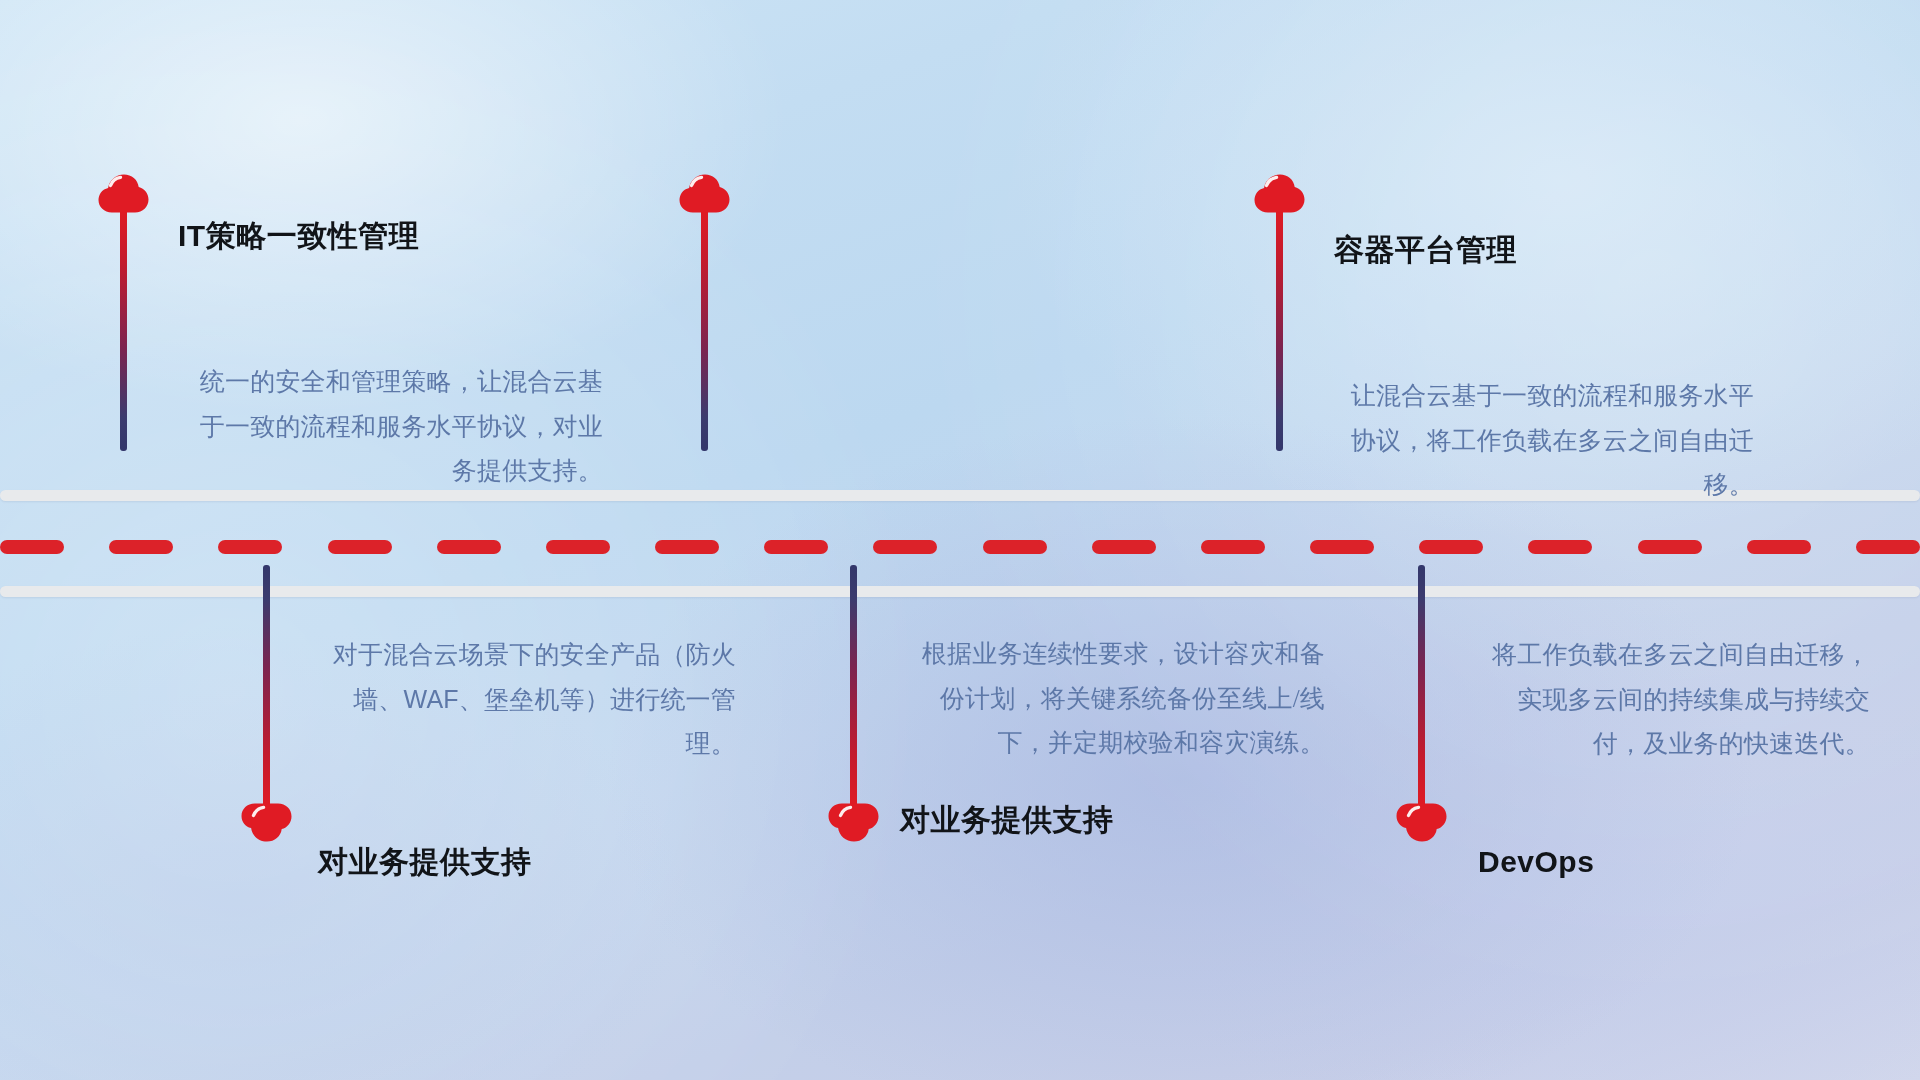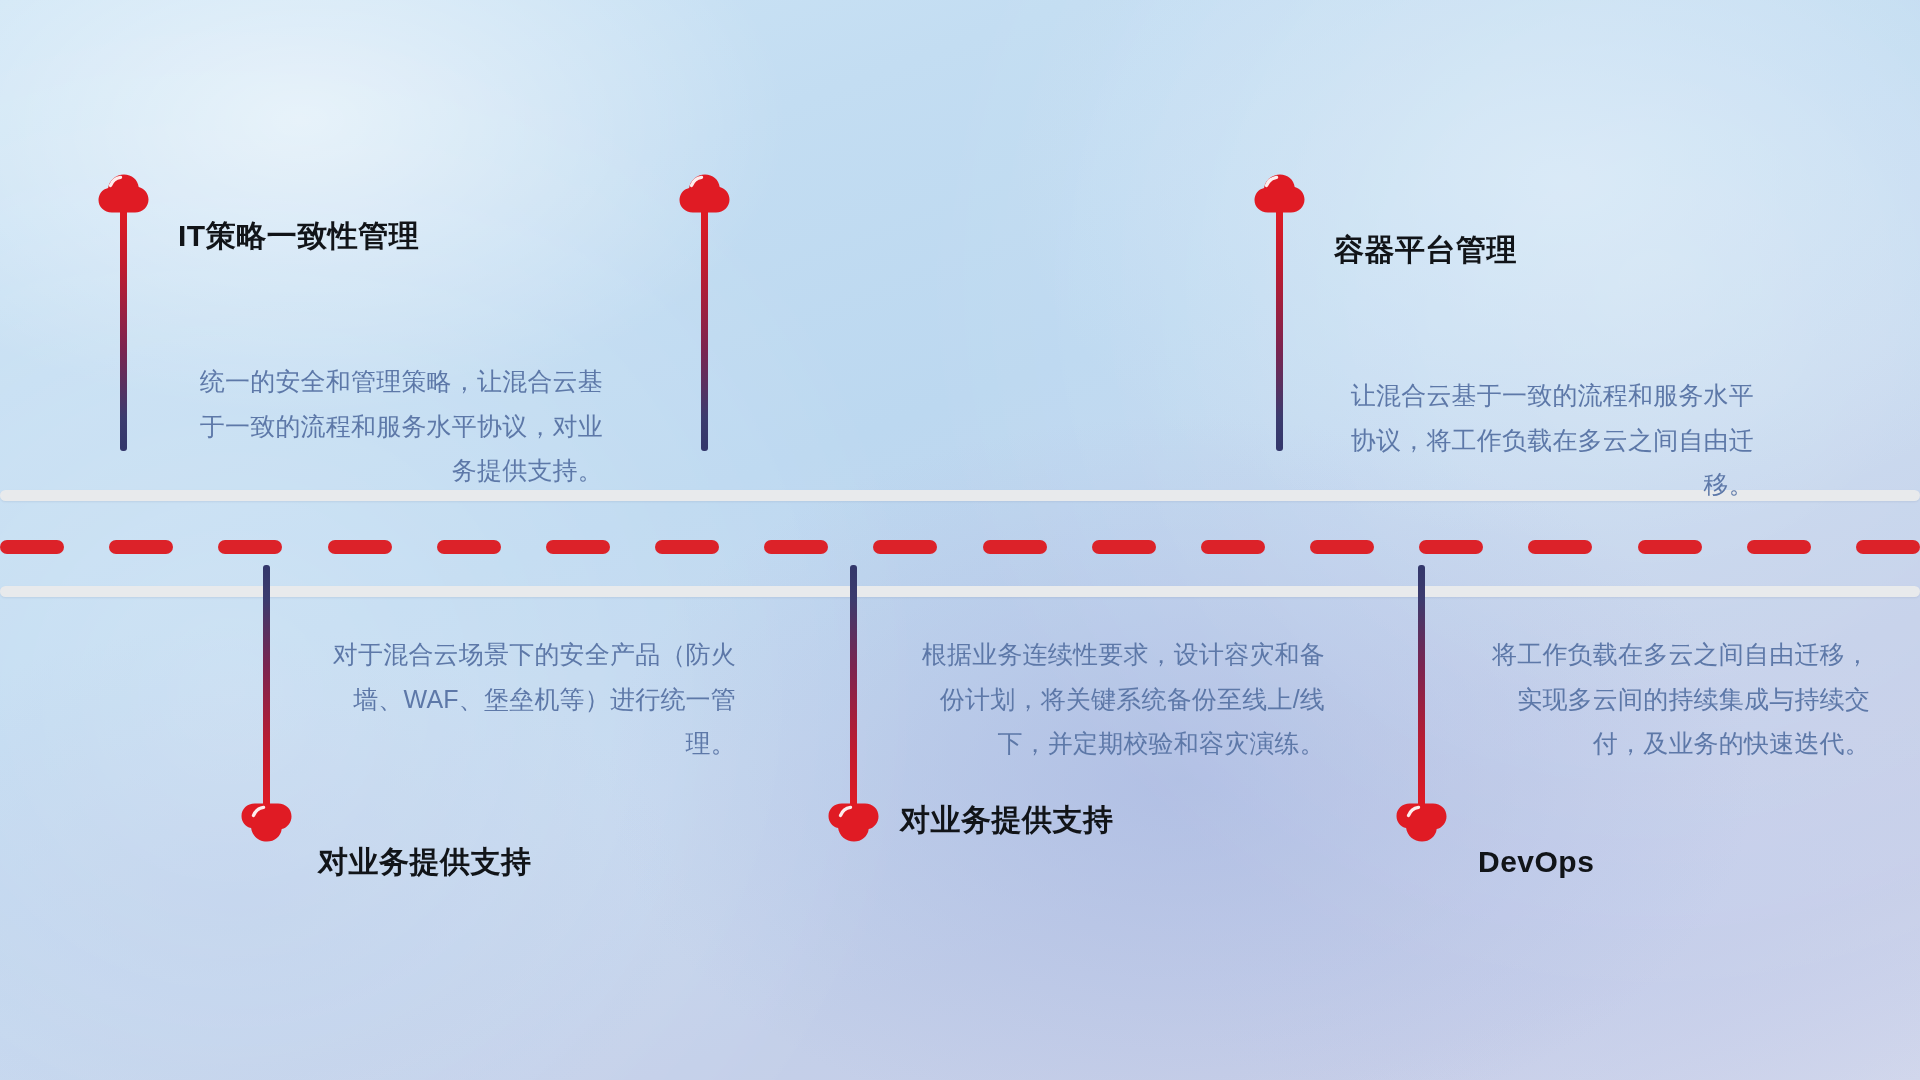--- a/index.html
+++ b/index.html
@@ -215,21 +215,21 @@
   <div class="pin pin-bottom" style="left:827px; bottom:230px; height:285px;">
     <div class="stem"></div>
     <div class="cloud-icon">
       <svg viewBox="0 0 54 48" width="54" height="48" aria-hidden="true">
         <path d="M16.5 1.5h21.5c7.8 0 13.5 5.6 13.5 12.9 0 6.1-4.1 11.2-9.8 12.6C40.9 34.4 34.6 39.6 27 39.6c-8.2 0-14.9-5.9-15.9-13.6C5.3 24.7 1.5 19.8 1.5 13.9 1.5 6.9 7.2 1.5 14.8 1.5z" fill="#e01b24"></path>
         <path d="M13.5 13.5c1.6-4.2 5.4-7.3 10-8.1" stroke="#ffffff" stroke-width="3.4" stroke-linecap="round" fill="none" opacity="0.92"></path>
       </svg>
     </div>
   </div>
   <div class="col" style="left:900px; top:632px; width:440px;">
-    <div class="body" style="width:425px;">根据业务连续性要求，设计容灾和备份计划，将关键系统备份至线上/线下，并定期校验和容灾演练。</div>
+    <div class="body" style="width:425px;font-family:Liberation Serif, serif;">根据业务连续性要求，设计容灾和备份计划，将关键系统备份至线上/线下，并定期校验和容灾演练。</div>
     <div class="heading" style="margin-top:36px;">对业务提供支持</div>
   </div>
 
   <div class="pin pin-bottom" style="left:1395px; bottom:230px; height:285px;">
     <div class="stem"></div>
     <div class="cloud-icon">
       <svg viewBox="0 0 54 48" width="54" height="48" aria-hidden="true">
         <path d="M16.5 1.5h21.5c7.8 0 13.5 5.6 13.5 12.9 0 6.1-4.1 11.2-9.8 12.6C40.9 34.4 34.6 39.6 27 39.6c-8.2 0-14.9-5.9-15.9-13.6C5.3 24.7 1.5 19.8 1.5 13.9 1.5 6.9 7.2 1.5 14.8 1.5z" fill="#e01b24"></path>
         <path d="M13.5 13.5c1.6-4.2 5.4-7.3 10-8.1" stroke="#ffffff" stroke-width="3.4" stroke-linecap="round" fill="none" opacity="0.92"></path>
       </svg>

